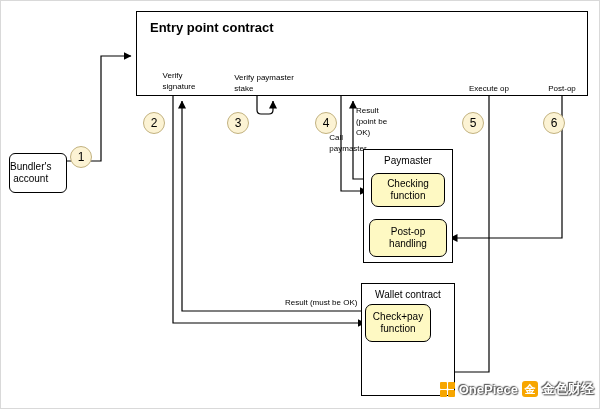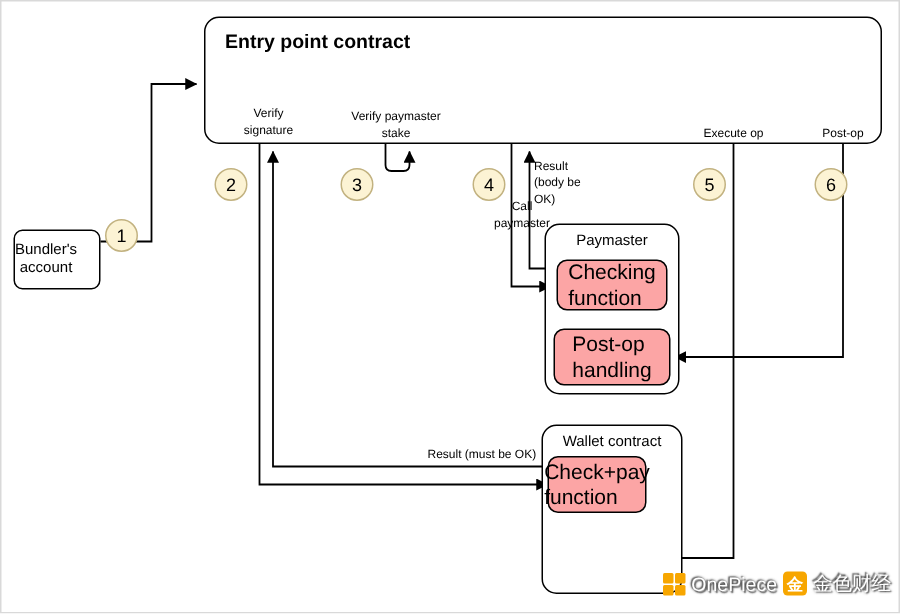--- a/index.html
+++ b/index.html
@@ -5,49 +5,49 @@
   html,body{margin:0;padding:0;background:#fff;}
   #canvas{
     position:relative;width:600px;height:409px;background:#fff;
     border:1px solid #d9d9d9;box-sizing:border-box;overflow:hidden;
     font-family:"Liberation Sans", sans-serif;color:#000;
   }
   .abs{position:absolute;}
   .pre{white-space:pre-line;}
   .box{
     position:absolute;background:#fff;border:1.3px solid #000;
-    border-radius:10px;box-sizing:border-box;
+    border-radius:0;box-sizing:border-box;
   }
   .innerbox{
-    position:absolute;background:#fca5a5;border:1.2px solid #000;
+    position:absolute;background:#fef9c3;border:1.2px solid #000;
     border-radius:7px;box-sizing:border-box;
     display:flex;align-items:center;justify-content:center;
-    text-align:left;font-size:14px;line-height:1.25;
+    text-align:center;font-size:10px;line-height:1.25;
   }
   .grouptitle{
     position:absolute;left:0;right:0;top:5px;text-align:center;
     font-size:10px;
   }
   .portlabel{
-    position:absolute;font-size:8px;line-height:1.35;text-align:center;
+    position:absolute;font-size:8px;line-height:1.35;text-align:left;
     transform:translateX(-50%);
   }
   .step{
     position:absolute;width:22px;height:22px;border-radius:50%;
     background:#fcf3d4;border:1px solid #c2b280;box-sizing:border-box;
     display:flex;align-items:center;justify-content:center;
     font-size:12px;
   }
   .anno{position:absolute;font-size:8px;line-height:1.35;}
   #arrows{position:absolute;left:0;top:0;pointer-events:none;}
   #watermark{
     position:absolute;right:5px;bottom:10px;display:flex;align-items:center;gap:4px;
   }
   .wm-text{
-    color:#fff;font-weight:normal;font-size:13px;
+    color:#fff;font-weight:bold;font-size:13px;
     text-shadow:0 0 2px #555, 1px 1px 1px #555, -1px -1px 1px #555;
   }
   .wm-grid{
     width:15px;height:15px;display:grid;grid-template-columns:1fr 1fr;
     grid-template-rows:1fr 1fr;gap:1px;
   }
   .wm-grid span{background:#f7a600;border-radius:1px;}
   .wm-gold{
     width:16px;height:16px;background:#f7a600;border-radius:3px;
     color:#fff;font-size:11px;display:flex;align-items:center;justify-content:center;
@@ -104,21 +104,21 @@
   </div>
 
   <div class="step" style="left:69px;top:145px;">1</div>
   <div class="step" style="left:142px;top:111px;">2</div>
   <div class="step" style="left:226px;top:111px;">3</div>
   <div class="step" style="left:314px;top:111px;">4</div>
   <div class="step" style="left:461px;top:111px;">5</div>
   <div class="step" style="left:542px;top:111px;">6</div>
 
   <div class="anno pre" style="left:355px;top:105px;">Result
-(body be
+(point be
 OK)</div>
   <div class="anno" style="left:284px;top:297px;">Result (must be OK)</div>
 
   <div class="box" style="left:362px;top:148px;width:90px;height:114px;">
     <div class="grouptitle">Paymaster</div>
   </div>
   <div class="innerbox pre" style="left:370px;top:172px;width:74px;height:34px;">Checking
 function</div>
   <div class="innerbox pre" style="left:368px;top:218px;width:78px;height:38px;">Post-op
 handling</div>

